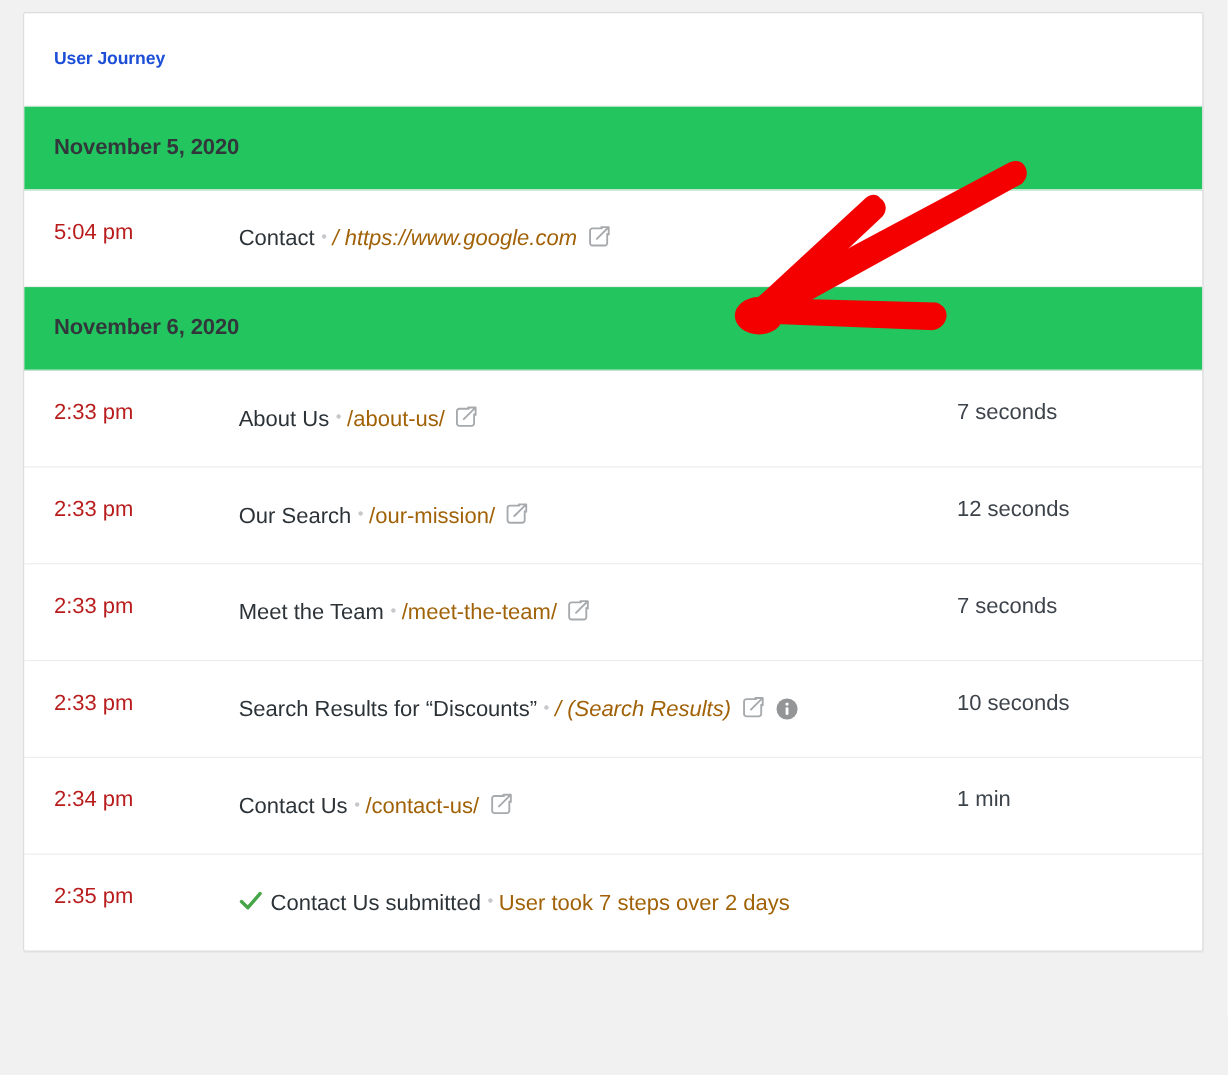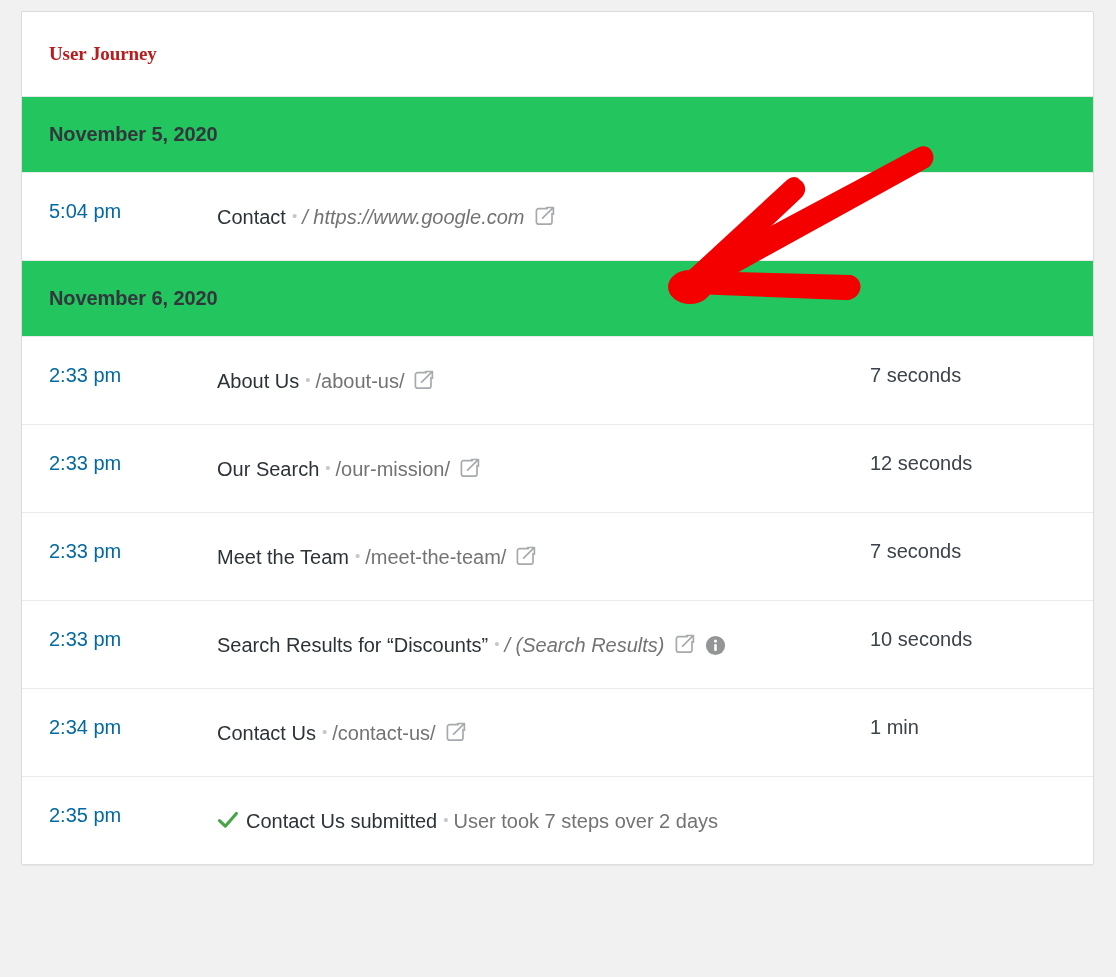--- a/index.html
+++ b/index.html
@@ -37,25 +37,24 @@
   
   .card-header {
     height: 85px;
     display: flex;
     align-items: center;
     padding: 0 27px;
     border-bottom: 1px solid #e6e6e8;
     box-sizing: border-box;
   }
   .card-title {
-    font-size: 19px;
+    font-size: 16px;
     font-weight: bold;
-    color: #b91c1c;
+    color: #1d4ed8;
     letter-spacing: -0.1px;
-    font-family: Liberation Serif, serif;
   }
 
   
   .date-header {
     height: 76px;
     display: flex;
     align-items: center;
     padding: 0 27px;
     background: #22c55e;
     border-bottom: 1px solid #ebebed;
@@ -79,21 +78,21 @@
   }
   .journey-row.last {
     border-bottom: none;
     justify-content: center;
   }
 
   .col-time {
     width: 168px;
     flex: 0 0 168px;
     font-size: 20px;
-    color: #0369a1;
+    color: #b91c1c;
     line-height: 29px;
     white-space: nowrap;
   }
 
   .col-detail {
     flex: 1 1 auto;
     min-width: 0;
     font-size: 20px;
     line-height: 37px;
     color: #1d2327;
@@ -116,21 +115,21 @@
 
   .sep-dot {
     display: inline-block;
     color: #c8c8cc;
     font-size: 15px;
     vertical-align: 3px;
     margin: 0 5px 0 6px;
   }
 
   .page-url {
-    color: #737373;
+    color: #a16207;
     white-space: normal;
   }
   .page-url.italic {
     font-style: italic;
   }
 
   
   .icon-link {
     display: inline-block;
     vertical-align: -3px;

